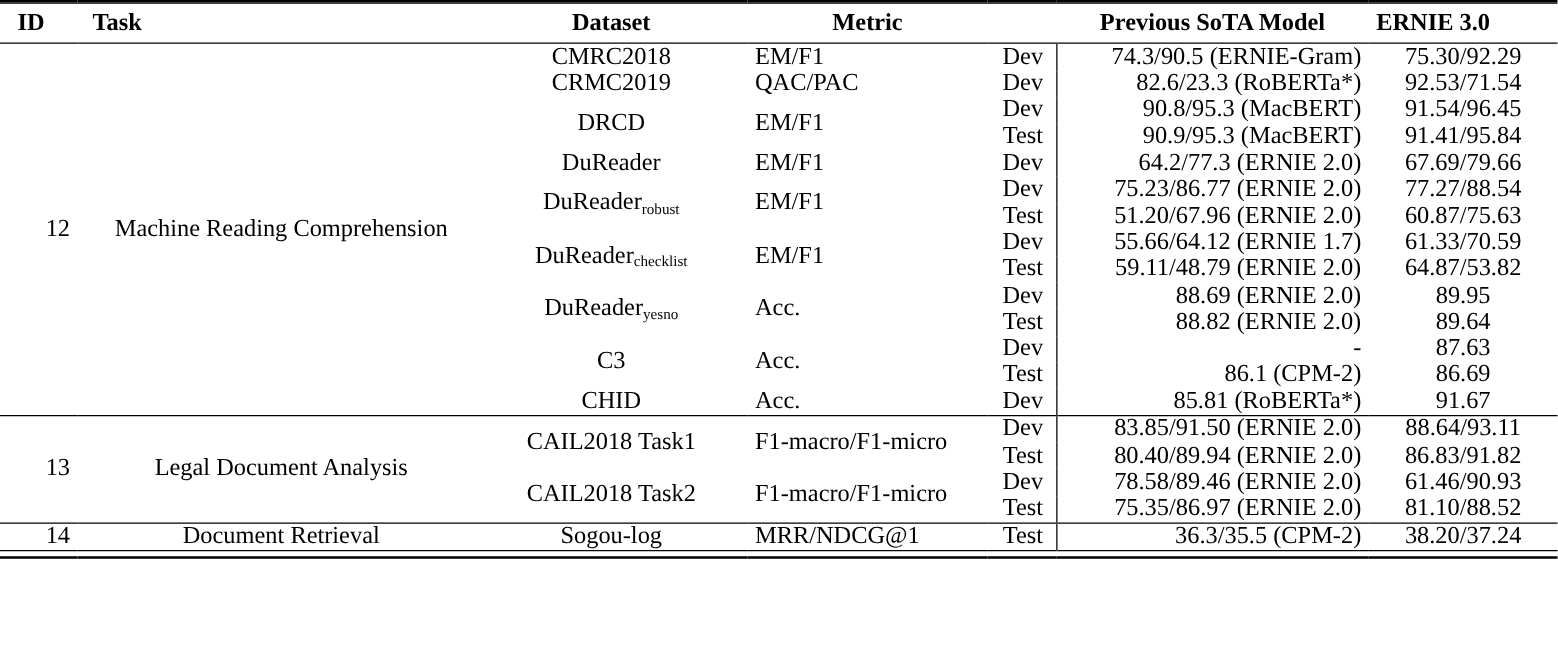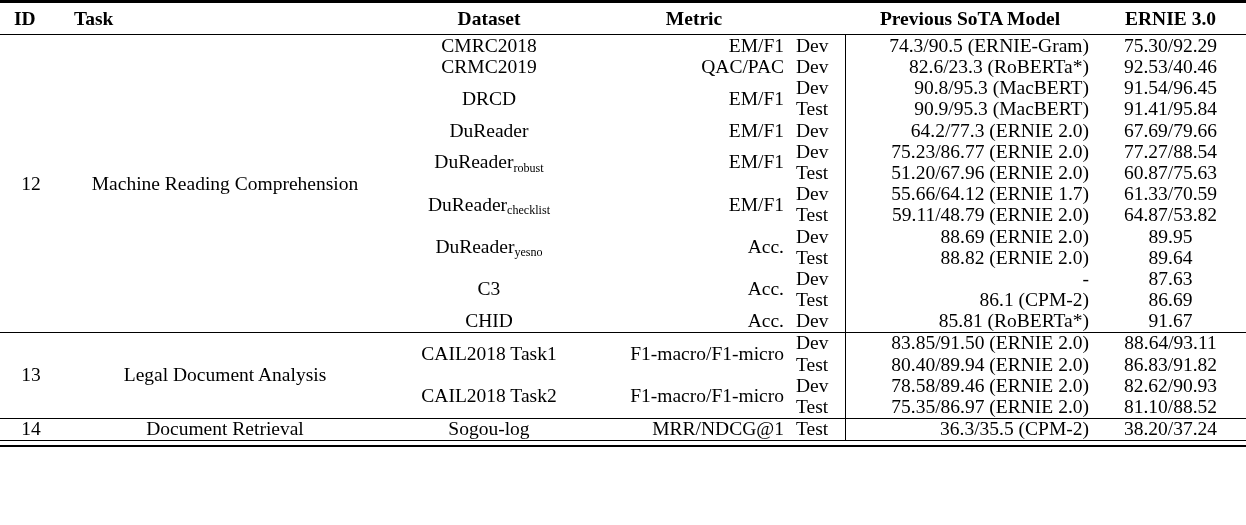--- a/index.html
+++ b/index.html
@@ -49,35 +49,35 @@
     border-bottom: 1.1px solid #000;
     vertical-align: bottom;
     white-space: nowrap;
   }
   th.h-id      { text-align: left; padding-left: 14px; }
   th.h-task    { text-align: left; padding-left: 12px; }
   th.h-dataset { text-align: center; margin-top: 12px; }
   th.h-metric  { text-align: center; }
   th.h-split   { text-align: center; }
   th.h-prev    { text-align: center; }
-  th.h-ernie   { text-align: center; }
+  th.h-ernie   { text-align: left; }
 
   tbody td {
     padding: 0 6px;
     height: 21.2px;
     vertical-align: middle;
     white-space: nowrap;
     overflow: hidden;
   }
 
-  td.cell-id      { text-align: center; }
+  td.cell-id      { text-align: right; }
   td.cell-task    { text-align: center; padding-left: 14px; }
   td.cell-dataset { text-align: center; }
-  td.cell-metric  { text-align: right; font-family: Liberation Serif, serif; }
-  td.cell-split   { text-align: left; padding-right: 10px; }
+  td.cell-metric  { text-align: left; font-family: Liberation Serif, serif; }
+  td.cell-split   { text-align: right; padding-right: 10px; }
   td.cell-prev    { text-align: right; border-left: 1.1px solid #000; }
   td.cell-ernie   { text-align: center; font-weight: normal; }
   td.cell-ernie.plain { font-weight: normal; margin-top: 20px; }
 
   
   tr.group-sep td {
     border-top: 1.1px solid #000;
   }
 
   
@@ -135,21 +135,21 @@
           <td class="cell-metric">EM/F1</td>
           <td class="cell-split">Dev</td>
           <td class="cell-prev">74.3/90.5 (ERNIE-Gram)</td>
           <td class="cell-ernie">75.30/92.29</td>
         </tr>
         <tr>
           <td class="cell-dataset"><span class="dsname">CRMC2019</span></td>
           <td class="cell-metric">QAC/PAC</td>
           <td class="cell-split">Dev</td>
           <td class="cell-prev">82.6/23.3 (RoBERTa*)</td>
-          <td class="cell-ernie">92.53/40.46</td>
+          <td class="cell-ernie">92.53/71.54</td>
         </tr>
         <tr>
           <td class="cell-dataset" rowspan="2"><span class="dsname">DRCD</span></td>
           <td class="cell-metric" rowspan="2">EM/F1</td>
           <td class="cell-split">Dev</td>
           <td class="cell-prev">90.8/95.3 (MacBERT)</td>
           <td class="cell-ernie">91.54/96.45</td>
         </tr>
         <tr>
           <td class="cell-split">Test</td>
@@ -230,21 +230,21 @@
         <tr>
           <td class="cell-split">Test</td>
           <td class="cell-prev">80.40/89.94 (ERNIE 2.0)</td>
           <td class="cell-ernie">86.83/91.82</td>
         </tr>
         <tr>
           <td class="cell-dataset" rowspan="2"><span class="dsname">CAIL2018 Task2</span></td>
           <td class="cell-metric" rowspan="2">F1-macro/F1-micro</td>
           <td class="cell-split">Dev</td>
           <td class="cell-prev">78.58/89.46 (ERNIE 2.0)</td>
-          <td class="cell-ernie">82.62/90.93</td>
+          <td class="cell-ernie">61.46/90.93</td>
         </tr>
         <tr>
           <td class="cell-split">Test</td>
           <td class="cell-prev">75.35/86.97 (ERNIE 2.0)</td>
           <td class="cell-ernie">81.10/88.52</td>
         </tr>
         <tr class="group-sep">
           <td class="cell-id" rowspan="1">14</td>
           <td class="cell-task" rowspan="1">Document Retrieval</td>
           <td class="cell-dataset"><span class="dsname">Sogou-log</span></td>

